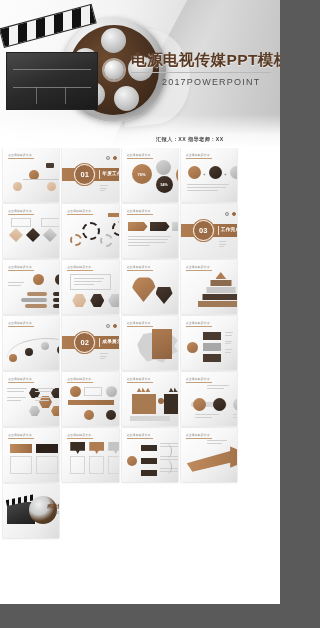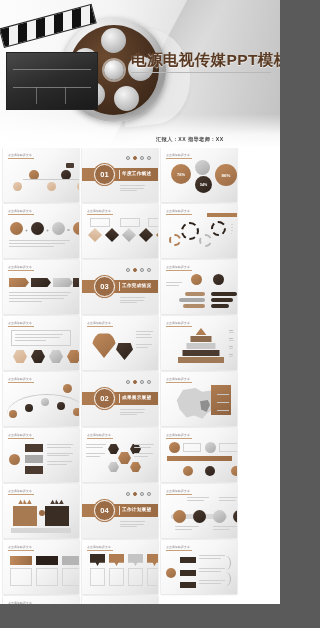--- a/index.html
+++ b/index.html
@@ -86,21 +86,21 @@
     font-size:9px; letter-spacing:1.2px; color:#4d4d4d; white-space:nowrap;
   }
   .hero-credit {
     position:absolute; left:156px; top:136px; z-index:8;
     font-size:5.2px; color:#3f3f3f; letter-spacing:.4px; white-space:nowrap; font-weight:bold;
   }
 
   
   .grid {
     position:absolute; top:146px; left:0; width:240px; height:458px;
-    display:grid; grid-template-columns:repeat(3, 1fr); grid-auto-rows:54px;
+    display:grid; grid-template-columns:repeat(4, 1fr); grid-auto-rows:54px;
     gap:2px 3px; padding:2px 3px;
     background:#ffffff;
   }
   .slide {
     position:relative; overflow:hidden;
     background:linear-gradient(135deg,#ffffff 0%,#f7f7f7 45%,#e9e9e9 78%,#dddddd 100%);
     box-shadow:0 0 0 .5px #e2e2e2, 0 1px 2px rgba(0,0,0,.08);
   }
   .slide .stitle {
     position:absolute; left:5px; top:5px; font-size:2.8px; color:#7a7a7a; letter-spacing:.2px;
@@ -225,20 +225,21 @@
       <div class="body">
         <div class="ln l1"></div>
           <div class="ln l2"></div>
         <div class="v v1"></div>
           <div class="v v2"></div>
       </div>
     </div>
 
     <div class="hero-title">电源电视传媒PPT模板</div>
     <div class="hero-rule"></div>
+    <div class="hero-sub">2017POWERPOINT</div>
     <div class="hero-reflection"></div>
     <div class="hero-credit">汇报人：XX  指导老师：XX</div>
   </div>
 
   <div class="grid">
 
     <div class="slide">
       <div class="stitle">点击添加标题文字</div>
       <div class="sline"></div>
       <div style="position:absolute;left:10px;top:34px;width:9px;height:9px;" class="circ c-lt"></div>
@@ -522,37 +523,20 @@
       <div class="stitle">点击添加标题文字</div>
       <div class="sline"></div>
       <div style="position:absolute;left:14px;top:13px;width:16px;height:7px;background:#b07d52;clip-path:polygon(8% 100%,22% 40%,38% 100%,44% 36%,62% 100%,78% 40%,92% 100%);"></div>
       <div style="position:absolute;left:46px;top:13px;width:16px;height:7px;background:#4a3a30;clip-path:polygon(8% 100%,22% 40%,38% 100%,44% 36%,62% 100%,78% 40%,92% 100%);"></div>
       <div style="position:absolute;left:10px;top:22px;width:24px;height:20px;background:#a87a52;"></div>
       <div style="position:absolute;left:42px;top:22px;width:24px;height:20px;background:#3a2d23;"></div>
       <div style="position:absolute;left:36px;top:26px;width:6px;height:6px;border-radius:50%;background:#9a6b44;"></div>
       <div style="position:absolute;left:8px;top:44px;right:8px;height:5px;background:#d6d6d6;"></div>
     </div>
 
-    <div class="slide divider">
-      <div class="dots">
-          <i></i>
-          <i></i>
-          <i></i>
-          <i></i>
-        </div>
-      <div class="band"></div>
-      <div class="num">04</div>
-      <div class="dbar"></div>
-      <div class="dlabel">工作计划展望</div>
-      <div class="dbody">
-        <div class="tl" style="width:90%"></div>
-          <div class="tl" style="width:84%"></div>
-          <div class="tl" style="width:60%"></div>
-      </div>
-    </div>
 
     <div class="slide">
       <div class="stitle">点击添加标题文字</div>
       <div class="sline"></div>
       <div style="position:absolute;left:10px;top:30px;right:10px;height:5px;background:#d8d8d8;border-radius:3px;"></div>
       <div class="circ c-brown" style="position:absolute;left:12px;top:26px;width:13px;height:13px;"></div>
       <div class="circ c-dark" style="position:absolute;left:32px;top:26px;width:13px;height:13px;"></div>
       <div class="circ c-gray" style="position:absolute;left:52px;top:26px;width:13px;height:13px;"></div>
       <div class="circ c-dark" style="position:absolute;left:72px;top:26px;width:13px;height:13px;"></div>
       <div style="position:absolute;left:26px;top:13px;width:22px;">

